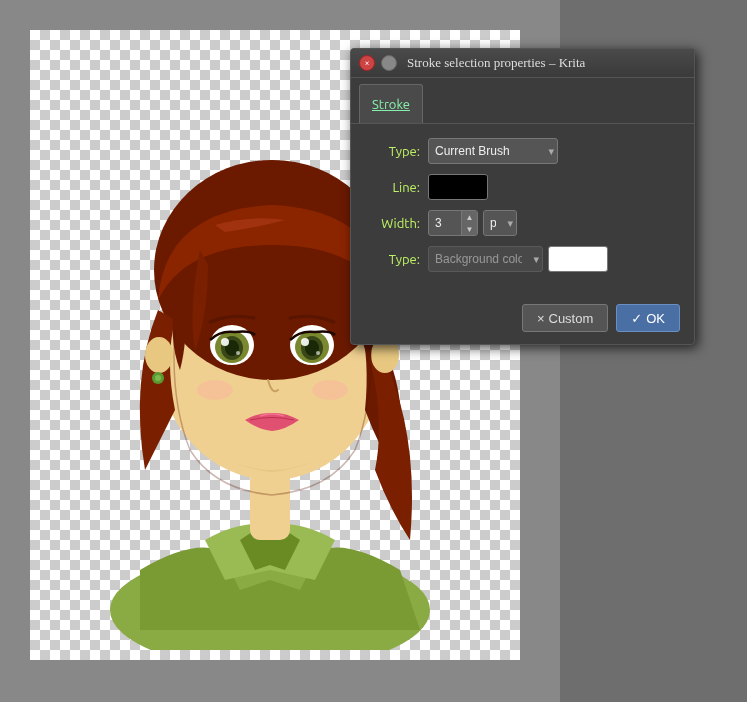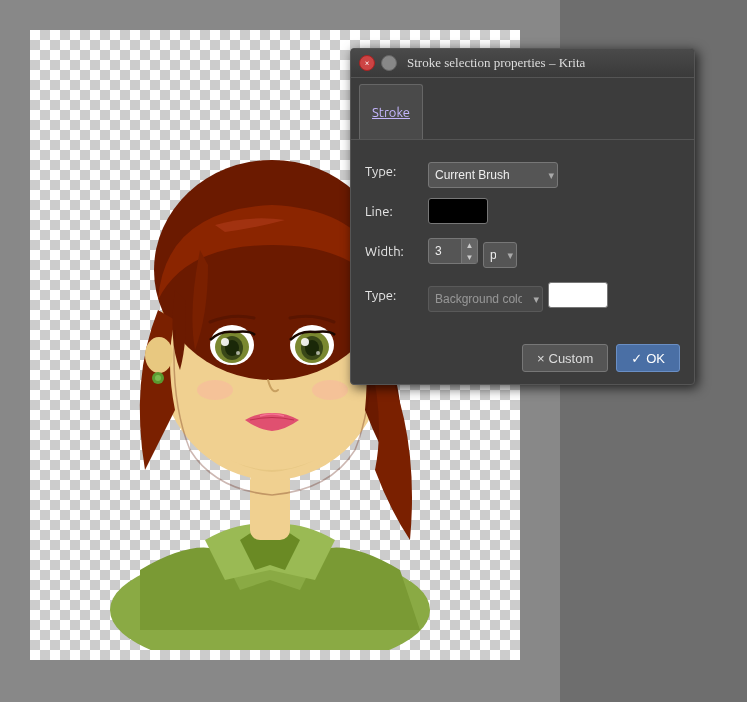--- a/index.html
+++ b/index.html
@@ -94,22 +94,22 @@
       font-family: Liberation Serif, serif;
     }
 
     .dialog-tabs {
       padding: 6px 8px 0 8px;
       border-bottom: 1px solid #555;
     }
 
     .tab-item {
       display: inline-block;
-      padding: 20px 12px;
-      color: #c4b5fd;
+      padding: 12px 12px;
+      color: #86efac;
       border: 1px solid #666;
       border-bottom: none;
       border-radius: 3px 3px 0 0;
       background: #4a4a4a;
       cursor: pointer;
       font-size: 13px;
       text-decoration: underline;
     }
 
     .dialog-body {
@@ -117,22 +117,23 @@
     }
 
     .form-row {
       display: flex;
       align-items: center;
       margin-bottom: 10px;
       gap: 8px;
     }
 
     .form-label {
-      color: #e5e5e5;
+      color: #bef264;
       width: 55px;
+      text-align: right;
       flex-shrink: 0;
       font-size: 13px;
     }
 
     .form-controls {
       display: flex;
       align-items: center;
       gap: 5px;
       flex: 1;
     }
@@ -148,21 +149,20 @@
       appearance: none;
       -webkit-appearance: none;
       position: relative;
       cursor: pointer;
       height: 26px;
     }
 
     .select-wrapper {
       position: relative;
       display: inline-block;
-      margin-top: 8px;
     }
 
     .select-wrapper::after {
       content: '▾';
       position: absolute;
       right: 4px;
       top: 50%;
       transform: translateY(-50%);
       color: #aaa;
       pointer-events: none;

